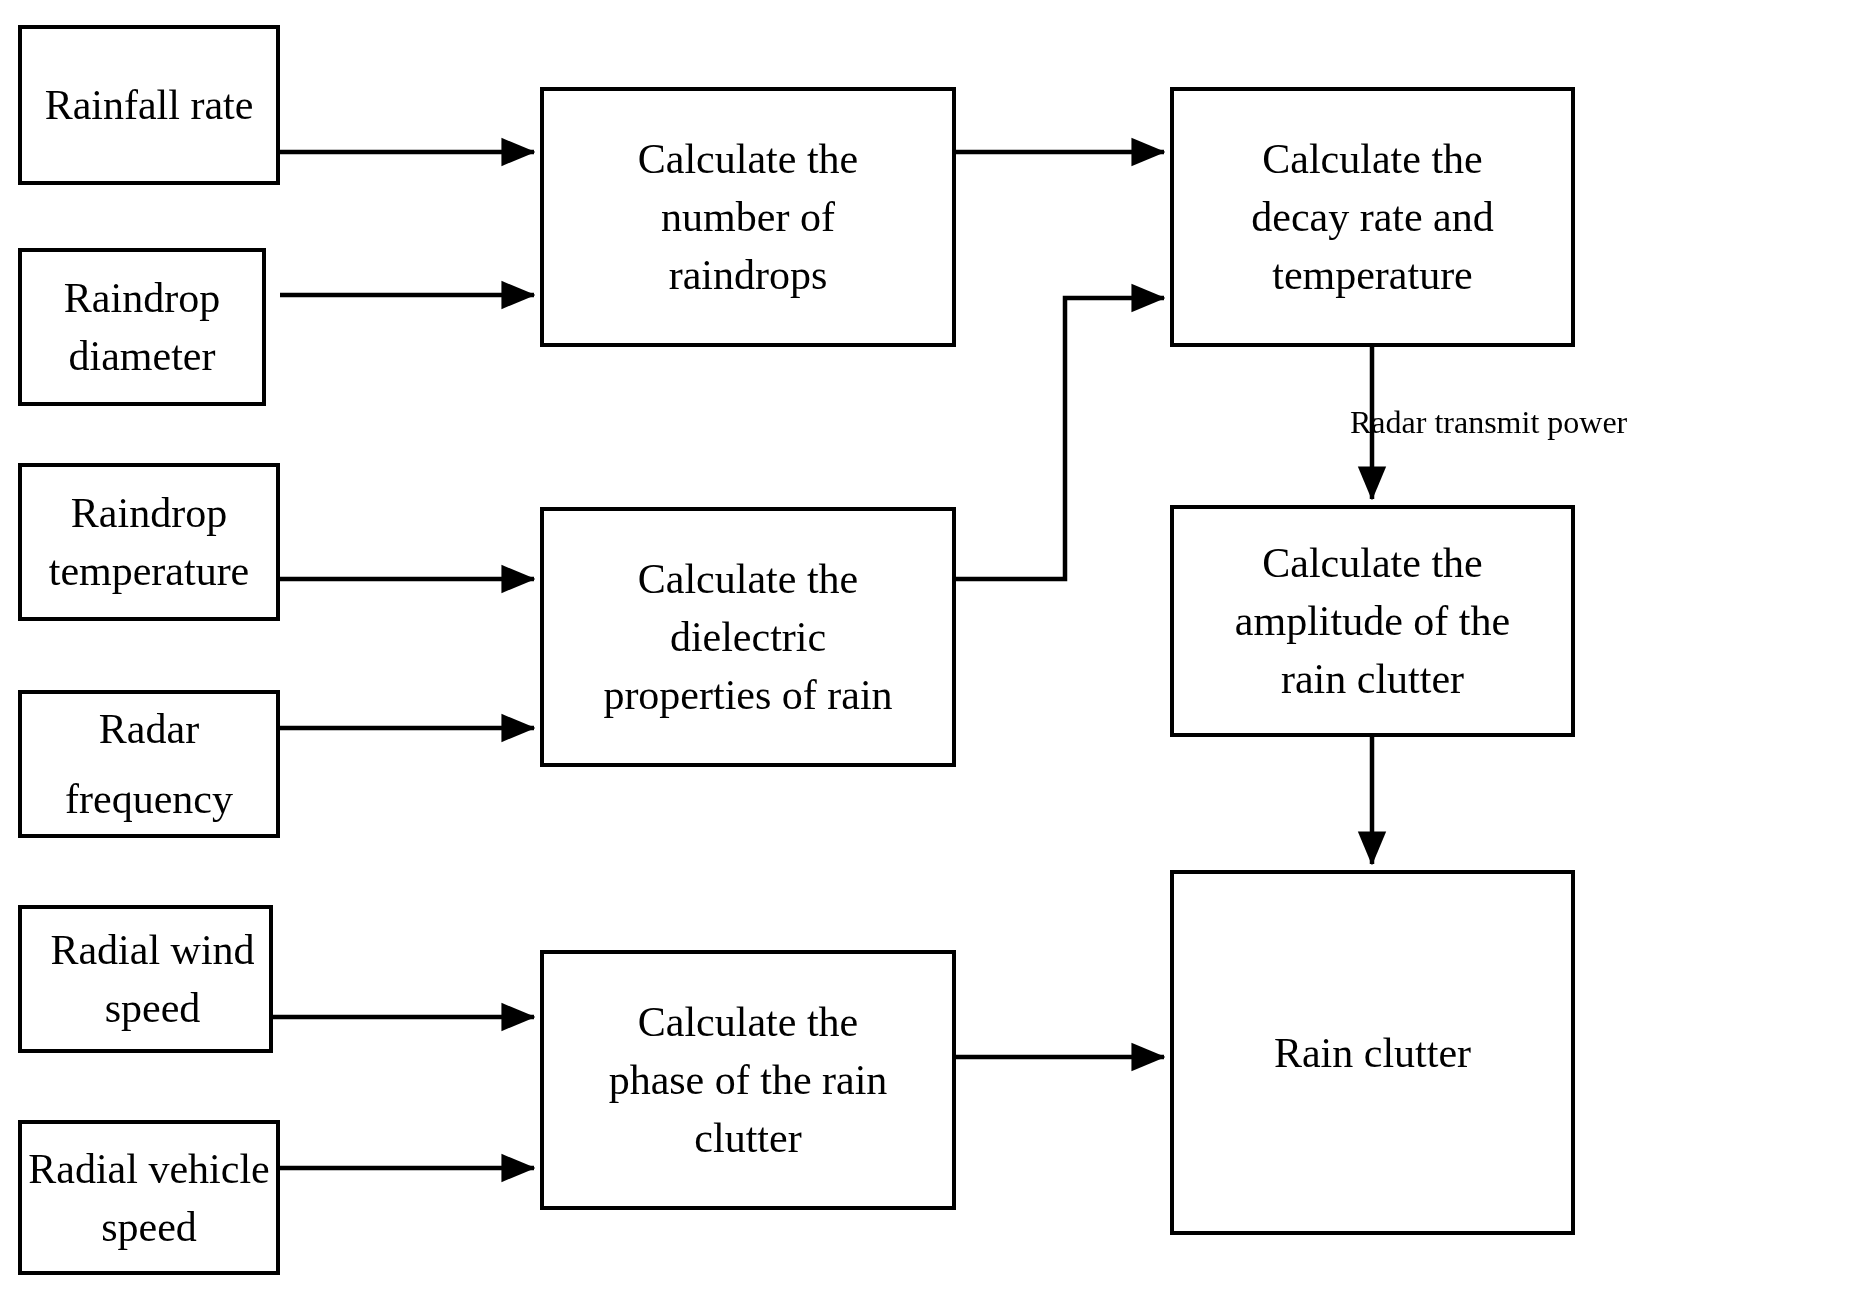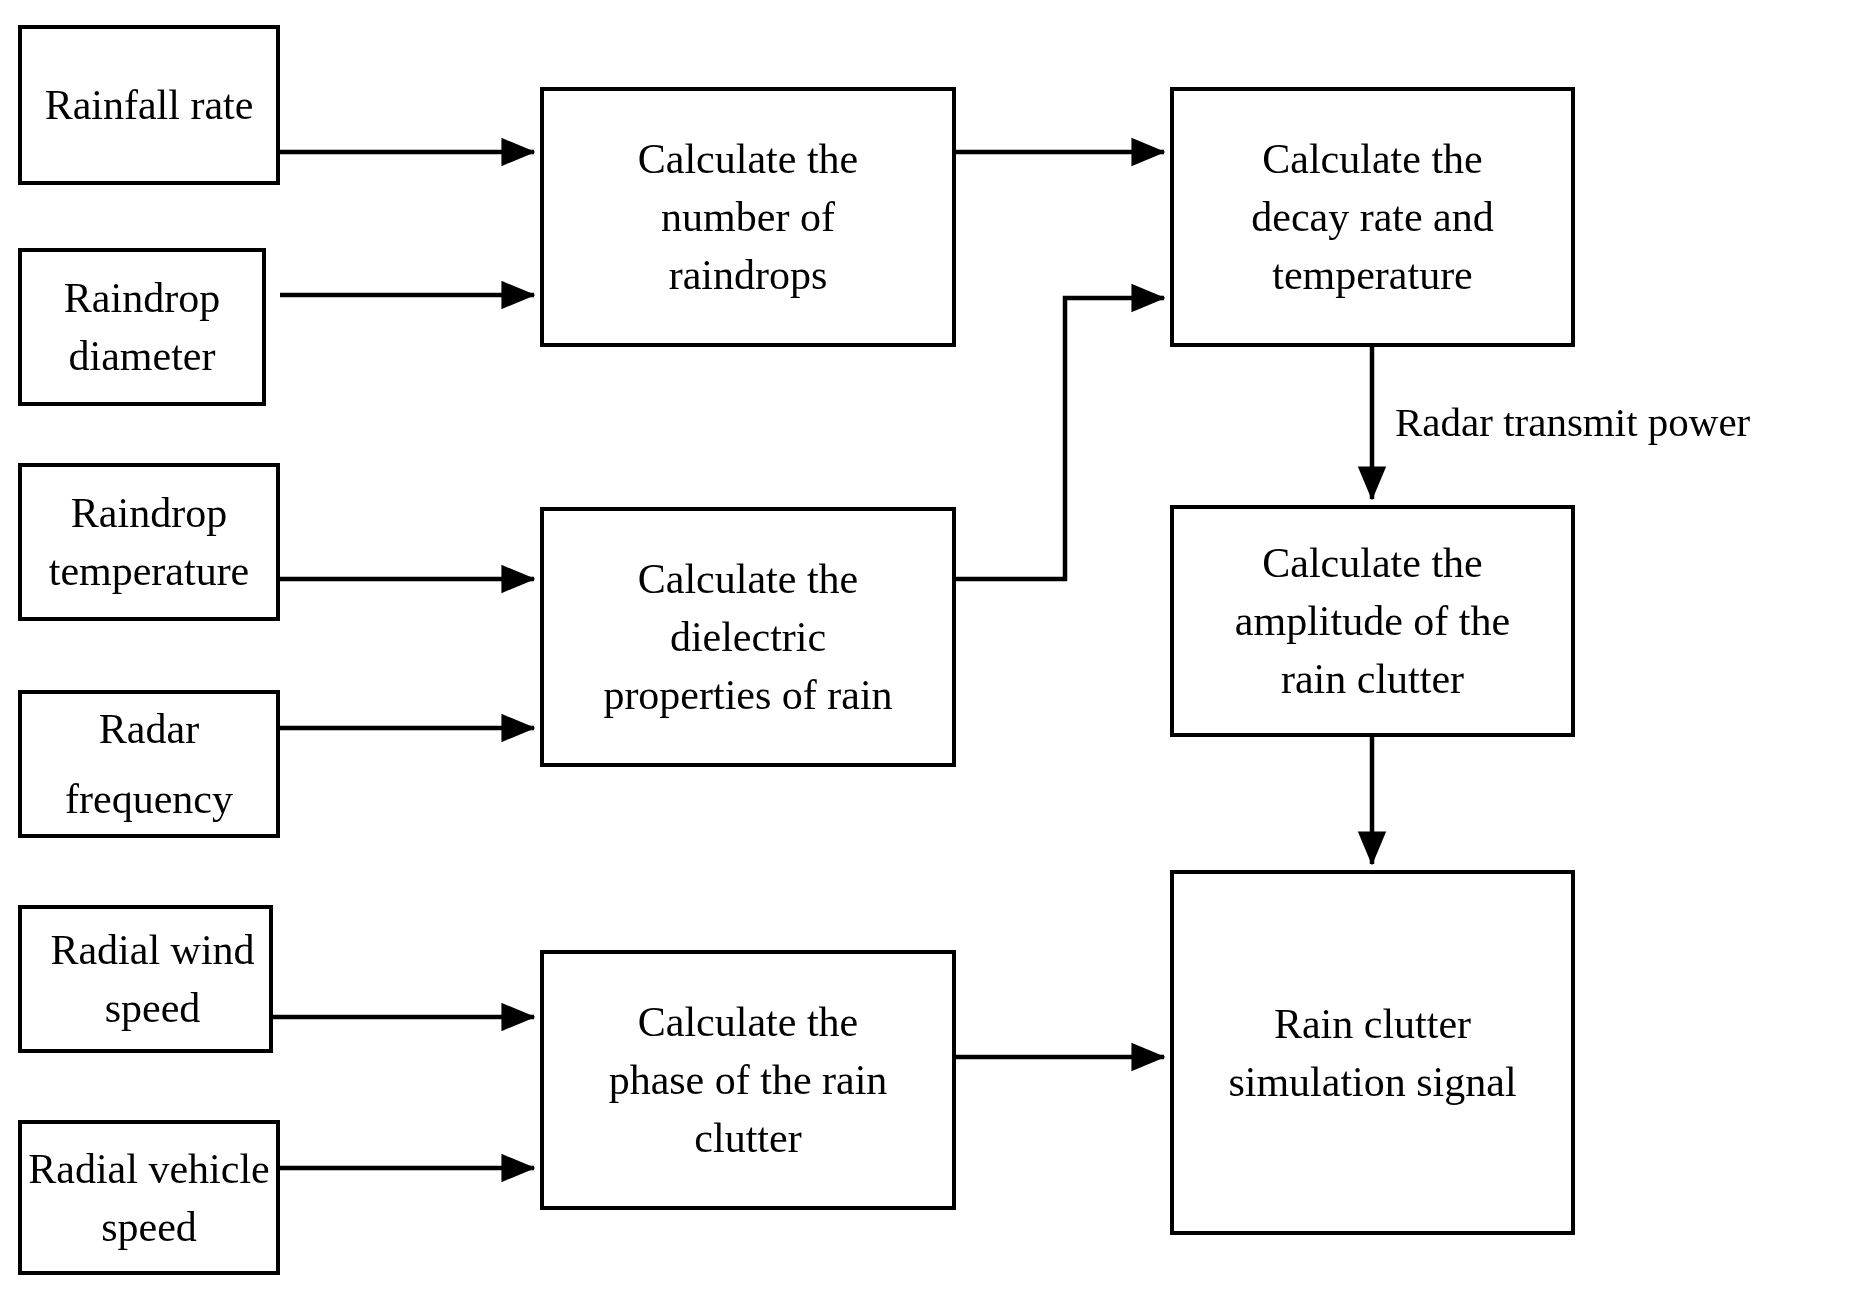--- a/index.html
+++ b/index.html
@@ -32,23 +32,23 @@
     width: 1876px; height: 1306px;
     pointer-events: none;
   }
   .edges polyline, .edges line {
     fill: none;
     stroke: #000000;
     stroke-width: 4.5;
   }
   .edge-label {
     position: absolute;
-    left: 1395px;
+    left: 1350px;
     top: 396px;
-    font-size: 41px;
+    font-size: 32px;
     line-height: 52px;
     white-space: nowrap;
   }
 
   
   .n-l1 { left: 18px;  top: 25px;   width: 262px; height: 160px; }
   .n-l2 { left: 18px;  top: 248px;  width: 248px; height: 158px; }
   .n-l3 { left: 18px;  top: 463px;  width: 262px; height: 158px; }
   .n-l4 { left: 18px;  top: 690px;  width: 262px; height: 148px; gap: 12px; }
   .n-l5 { left: 18px;  top: 905px;  width: 255px; height: 148px; padding-left: 14px; }
@@ -131,18 +131,17 @@
     <span class="ln">decay rate and</span>
     <span class="ln">temperature</span>
   </div>
   <div class="node n-r2">
     <span class="ln">Calculate the</span>
     <span class="ln">amplitude of the</span>
     <span class="ln">rain clutter</span>
   </div>
   <div class="node n-r3">
     <span class="ln">Rain clutter</span>
-    <span class="ln">simulation signal</span>
   </div>
 
   <div class="edge-label">Radar transmit power</div>
 
 </div>
 
 </body></html>

